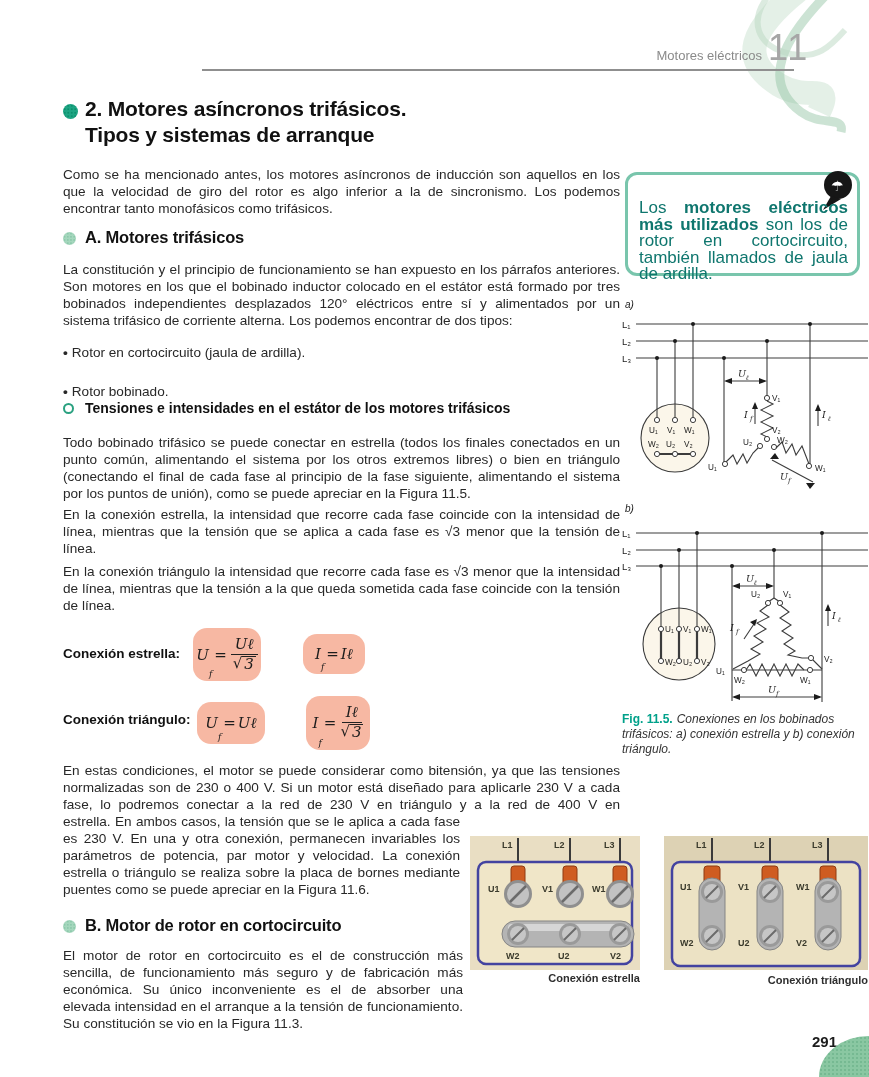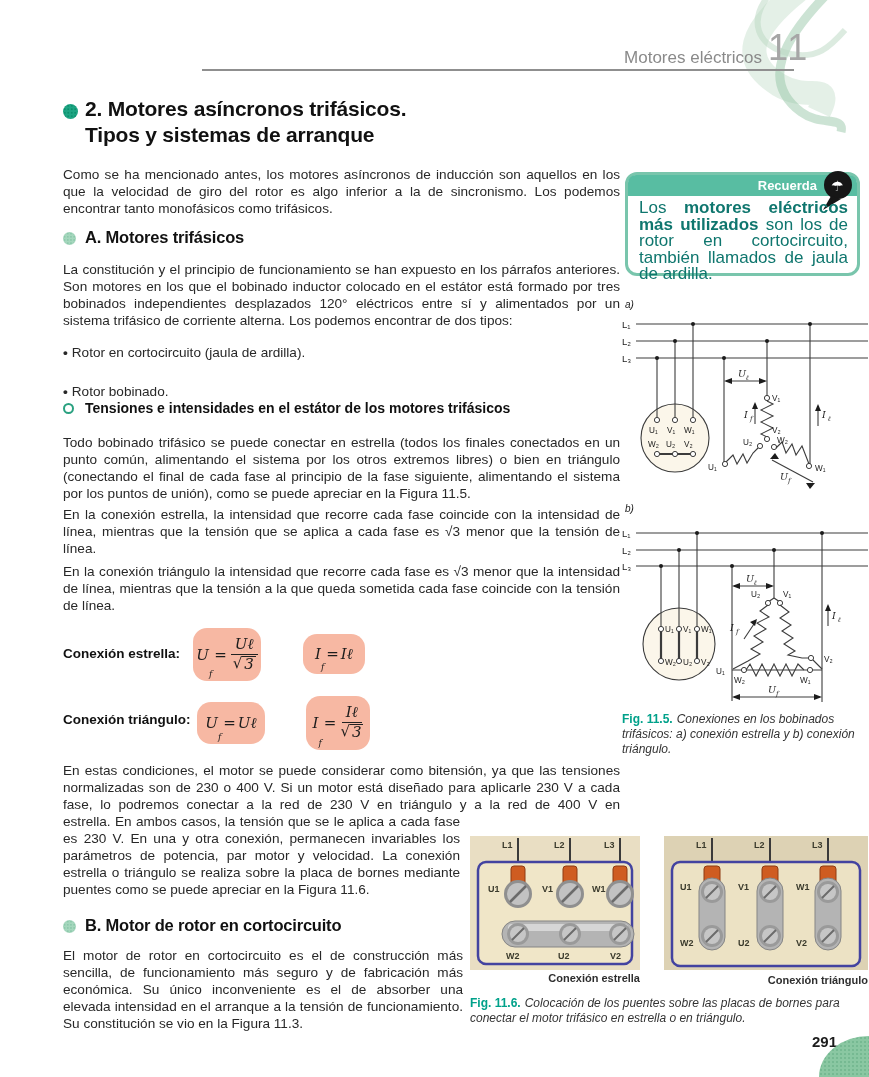--- a/index.html
+++ b/index.html
@@ -2,21 +2,21 @@
 <html><head>
 <meta charset="utf-8">
 <style>
 *{margin:0;padding:0;box-sizing:border-box}
 html,body{background:#ffffff}
 .page{position:relative;width:869px;height:1077px;background:#fff;overflow:hidden;
       font-family:"Liberation Sans",sans-serif;color:#262626}
 .abs{position:absolute}
 
 
-.chapter-label{top:48px;left:520px;width:242px;text-align:right;font-size:17px;color:#8a8a8a}
+.chapter-label{top:48px;left:520px;width:242px;text-align:right;font-size:13px;color:#8a8a8a}
 .chapter-number{top:30px;left:768px;font-size:36px;color:#a6a6a6;letter-spacing:2px;line-height:36px}
 .header-rule{top:69px;left:202px;width:592px;height:2px;background:#8f8f8f}
 
 
 .bullet{border-radius:50%;display:block}
 .bullet.big{width:15px;height:15px;background:#1ea583;
   background-image:radial-gradient(#0c8f6d 1px,rgba(0,0,0,0) 1.3px);background-size:3.5px 3.5px}
 .bullet.soft{width:13px;height:13px;background:#a5d7bd;
   background-image:radial-gradient(#8cc8ab 1px,rgba(0,0,0,0) 1.2px);background-size:3.2px 3.2px}
 .bullet.ring{width:11px;height:11px;background:#fff;border:2.2px solid #2aa180}
@@ -155,21 +155,20 @@
   </div>
 
   <p class="abs para full-just" style="left:63px;top:762px;width:557px">En estas condiciones, el motor se puede considerar como bitensión, ya que las tensiones normalizadas son de 230 o 400 V. Si un motor está diseñado para aplicarle 230 V a cada fase, lo podremos conectar a la red de 230 V en triángulo y a la red de 400 V en</p>
   <p class="abs para" style="left:63px;top:813px;width:397px">estrella. En ambos casos, la tensión que se le aplica a cada fase es 230 V. En una y otra conexión, permanecen invariables los parámetros de potencia, par motor y velocidad. La conexión estrella o triángulo se realiza sobre la placa de bornes mediante puentes como se puede apreciar en la Figura 11.6.</p>
 
   <span class="abs bullet soft" style="left:63px;top:920px"></span>
   <div class="abs h-section" style="left:85px;top:916px">B. Motor de rotor en cortocircuito</div>
   <p class="abs para" style="left:63px;top:947px;width:400px">El motor de rotor en cortocircuito es el de construcción más sencilla, de funcionamiento más seguro y de fabricación más económica. Su único inconveniente es el de absorber una elevada intensidad en el arranque a la tensión de funcionamiento. Su constitución se vio en la Figura 11.3.</p>
 
   <div class="abs recuerda">
-    <div class="recuerda-band">Recuerda</div>
     <svg class="bubble-icon" width="36" height="42" viewBox="0 0 36 42">
       <circle cx="19" cy="15" r="14" fill="#161616"></circle>
       <path d="M12,26 L4,40 L22,29 Z" fill="#161616"></path>
       <text x="12" y="21" font-size="14" fill="#ffffff">☂</text>
     </svg>
     <p class="recuerda-body"><span>Los </span><b>motores eléctricos más utilizados</b><span> son los de rotor en cortocircuito, también llamados de jaula de ardilla.</span></p>
   </div>
 
   <svg class="abs circuit" style="left:622px;top:296px" width="246" height="206" viewBox="0 0 246 206">
     <text x="3" y="12" class="itl">a)</text>
@@ -397,18 +396,17 @@
       <line x1="158" y1="106" x2="170" y2="94" stroke="#6b6b6b" stroke-width="2"></line>
     <text x="16" y="54">U1</text>
     <text x="74" y="54">V1</text>
     <text x="132" y="54">W1</text>
     <text x="16" y="110">W2</text>
     <text x="74" y="110">U2</text>
     <text x="132" y="110">V2</text>
   </svg>
   <div class="abs photo-cap" style="left:664px;top:974px;width:204px">Conexión triángulo</div>
 
-  <p class="abs figcap" style="left:470px;top:996px;width:399px"><span class="figtag">Fig. 11.6.</span><span>Colocación de los puentes sobre las placas de bornes para conectar el motor trifásico en estrella o en triángulo.</span></p>
 
   <div class="abs page-number">291</div>
   <div class="abs corner"></div>
 
 </div>
 
 </body></html>

